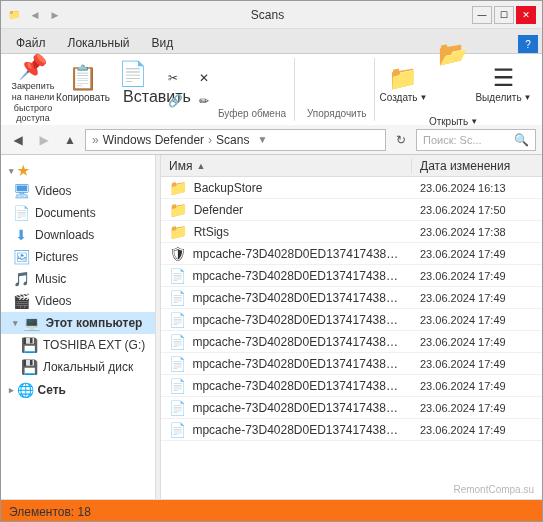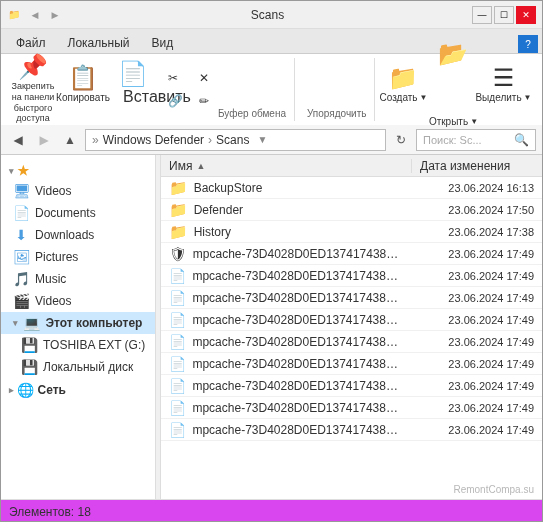--- a/index.html
+++ b/index.html
@@ -95,25 +95,25 @@
       display: flex; background: #f0f0f0; border-bottom: 1px solid #ddd;
       height: 22px; align-items: center; position: sticky; top: 0; z-index: 1;
     }
     .col-name { flex: 1; padding: 0 8px; font-size: 11px; color: #333; border-right: 1px solid #ddd; display: flex; align-items: center; gap: 4px; }
     .col-date { width: 130px; padding: 0 8px; font-size: 11px; color: #333; }
     .file-row {
       display: flex; align-items: center; border-bottom: 1px solid #f0f0f0;
       height: 22px; cursor: pointer;
     }
     .file-name { flex: 1; padding: 0 8px; font-size: 12px; color: #333; display: flex; align-items: center; gap: 6px; overflow: hidden; white-space: nowrap; text-overflow: ellipsis; }
-    .file-date { width: 130px; padding: 0 8px; font-size: 11px; color: #333; white-space: nowrap; text-align: right; }
+    .file-date { width: 130px; padding: 0 8px; font-size: 11px; color: #333; white-space: nowrap; }
 
     
     .status-bar {
-      background: #d946ef; border-top: 1px solid #ddd; height: 24px;
+      background: #f97316; border-top: 1px solid #ddd; height: 24px;
       display: flex; align-items: center; padding: 0 8px; font-size: 12px; color: #333;
     }
 
     
     .resize-handle { width: 4px; background: transparent; cursor: col-resize; }
   </style>
 </head>
 <body>
 
 <div class="title-bar">
@@ -304,21 +304,21 @@
         <div class="file-row">
       <div class="file-name">
         <span style="color:#f0c040;font-size:15px;">📁</span>
         <span style="overflow:hidden;text-overflow:ellipsis;white-space:nowrap;">Defender</span>
       </div>
       <div class="file-date">23.06.2024 17:50</div>
     </div>
         <div class="file-row">
       <div class="file-name">
         <span style="color:#f0c040;font-size:15px;">📁</span>
-        <span style="overflow:hidden;text-overflow:ellipsis;white-space:nowrap;">History</span>
+        <span style="overflow:hidden;text-overflow:ellipsis;white-space:nowrap;">RtSigs</span>
       </div>
       <div class="file-date">23.06.2024 17:38</div>
     </div>
         <div class="file-row">
       <div class="file-name">
         <span style="font-size:14px;">🛡</span>
         <span style="overflow:hidden;text-overflow:ellipsis;white-space:nowrap;">mpcache-73D4028D0ED137417438839577...</span>
       </div>
       <div class="file-date">23.06.2024 17:49</div>
     </div>

